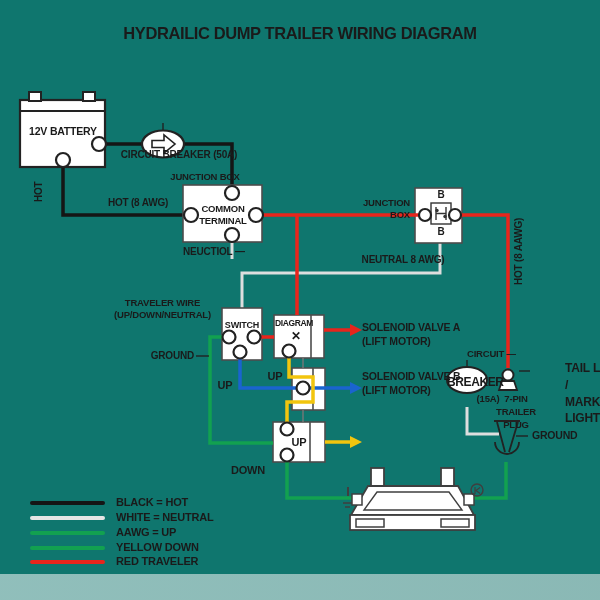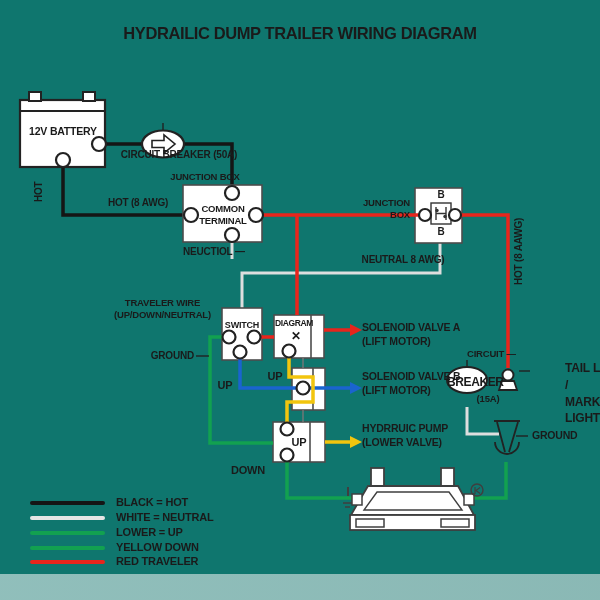--- a/index.html
+++ b/index.html
@@ -193,38 +193,38 @@
 
   <div class="lbl ctr" style="left:213px;top:379px;width:24px;font-size:11px;">UP</div>
   <div class="lbl ctr" style="left:263px;top:370px;width:24px;font-size:11px;">UP</div>
   <div class="lbl ctr" style="left:286px;top:436px;width:26px;font-size:11px;">UP</div>
   <div class="lbl ctr" style="left:226px;top:464px;width:44px;font-size:11px;">DOWN</div>
 
   <div class="lbl" style="left:362px;top:321px;width:140px;font-size:10.5px;line-height:1.3;">SOLENOID VALVE A
 (LIFT MOTOR)</div>
   <div class="lbl" style="left:362px;top:370px;width:140px;font-size:10.5px;line-height:1.3;">SOLENOID VALVE B
 (LIFT MOTOR)</div>
-  <div class="lbl" style="left:362px;top:422px;width:140px;font-size:10.5px;line-height:1.3;">HYDRRUIC PUMP
-(LOWER VALVE)</div>
 
   <div class="lbl" style="left:445px;top:348px;width:54px;font-size:9.5px;margin-left:22px;">CIRCUIT —</div>
   <div class="lbl ctr" style="left:447px;top:374.5px;width:41px;font-size:12px;letter-spacing:-0.4px;">BREAKER</div>
   <div class="lbl ctr" style="left:436px;top:393px;width:32px;font-size:9.5px;margin-left:36px;">(15A)</div>
 
   <div class="lbl" style="left:565px;top:360px;width:64px;font-size:12px;line-height:1.4;">TAIL LIGHT /
 MARKER LIGHT</div>
+  <div class="lbl ctr" style="left:487px;top:393px;width:58px;font-size:9.5px;line-height:1.35;">7-PIN
+TRAILER PLUG</div>
   <div class="lbl" style="left:532px;top:429px;width:48px;font-size:10.5px;">GROUND</div>
 
   <div>
     <div class="sw" style="left: 30px; top: 501px; width: 75px; background: rgb(21, 21, 21);"></div>
     <div class="sw" style="left: 30px; top: 516px; width: 75px; background: rgb(229, 229, 229);"></div>
     <div class="sw" style="left: 30px; top: 531px; width: 75px; background: rgb(18, 161, 80);"></div>
     <div class="sw" style="left: 30px; top: 546px; width: 75px; background: rgb(18, 161, 80);"></div>
     <div class="sw" style="left: 30px; top: 560px; width: 75px; background: rgb(232, 37, 28);"></div>
 
     <div class="lbl" style="left:116px;top:496px;width:200px;font-size:11px;">BLACK = HOT</div>
     <div class="lbl" style="left:116px;top:511px;width:200px;font-size:11px;">WHITE = NEUTRAL</div>
-    <div class="lbl" style="left:116px;top:526px;width:200px;font-size:11px;">LOWER = UP</div>
+    <div class="lbl" style="left:116px;top:526px;width:200px;font-size:11px;">AAWG = UP</div>
     <div class="lbl" style="left:116px;top:541px;width:200px;font-size:11px;">YELLOW DOWN</div>
     <div class="lbl" style="left:116px;top:555px;width:200px;font-size:11px;">RED TRAVELER</div>
   </div>
 
 </div>
 
 </body></html>

